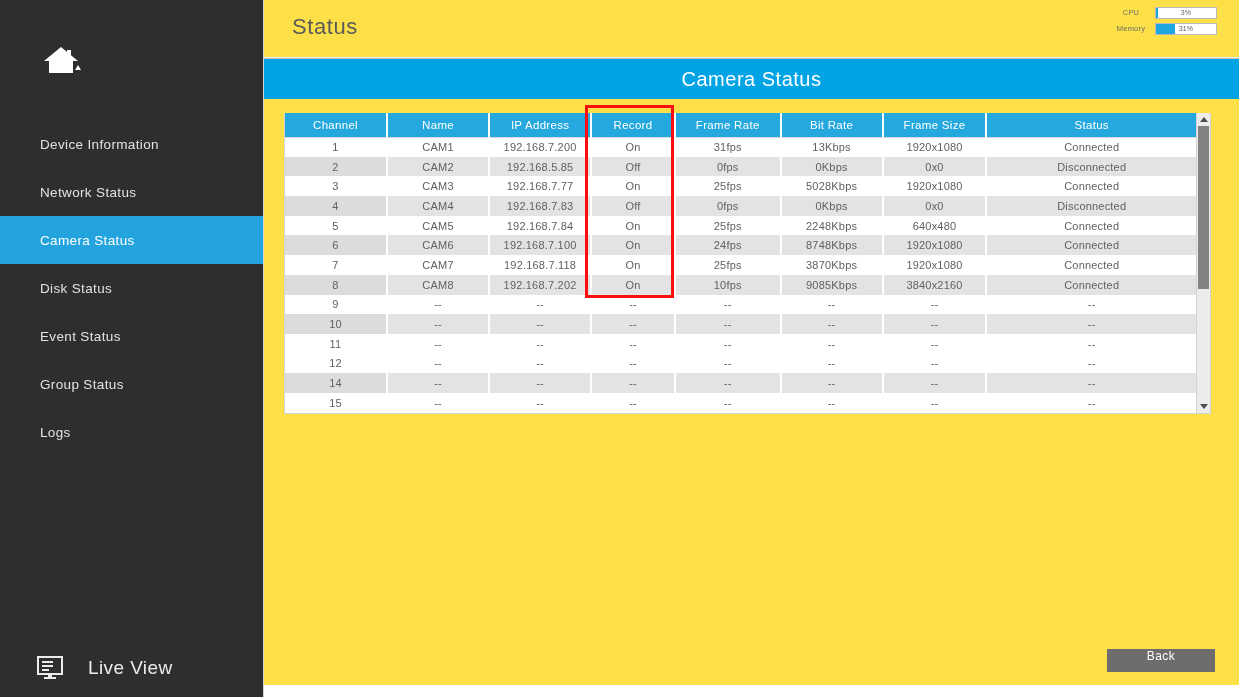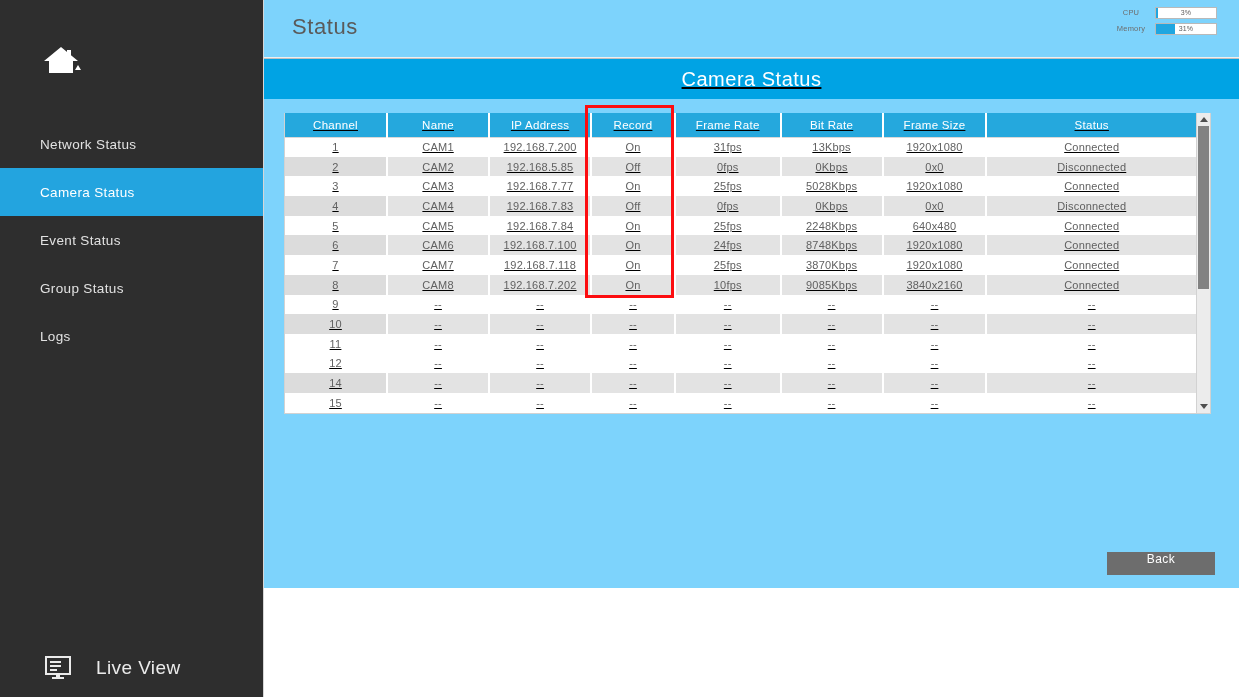--- a/index.html
+++ b/index.html
@@ -54,31 +54,29 @@
     position: absolute;
     left: 0; bottom: 0;
     width: 264px;
     height: 58px;
     display: flex;
     align-items: center;
     padding-left: 36px;
     color: #ebebeb;
     font-size: 19px;
     letter-spacing: 0.4px;
-    margin-left: 8px;
   }
   .liveview .lv-icon { width: 30px; height: 26px; margin-right: 22px; }
 
   
   #main {
     flex: 1 1 auto;
     position: relative;
-    height: 588px;
-    background: #7dd3fc;
-    text-decoration: underline;
+    height: 685px;
+    background: #fde047;
   }
 
   
   .top-bar {
     position: relative;
     height: 58px;
     border-bottom: 1px solid #efefef;
   }
   .page-title {
     position: absolute;
@@ -242,24 +240,30 @@
         <svg width="44" height="40" viewBox="0 0 44 40">
           <path d="M21 7 L4 21 L9 21 L9 33 L33 33 L33 21 L38 21 Z" fill="#ffffff"></path>
           <rect x="27" y="10" width="4" height="7" fill="#ffffff"></rect>
           <path d="M35 30 L41 30 L38 25 Z" fill="#ffffff"></path>
         </svg>
       </span>
     </div>
 
     <div class="nav-list">
       <div class="nav-item">
+        <span>Device Information</span>
+      </div>
+      <div class="nav-item">
         <span>Network Status</span>
       </div>
       <div class="nav-item active">
         <span>Camera Status</span>
+      </div>
+      <div class="nav-item">
+        <span>Disk Status</span>
       </div>
       <div class="nav-item">
         <span>Event Status</span>
       </div>
       <div class="nav-item">
         <span>Group Status</span>
       </div>
       <div class="nav-item">
         <span>Logs</span>
       </div>

